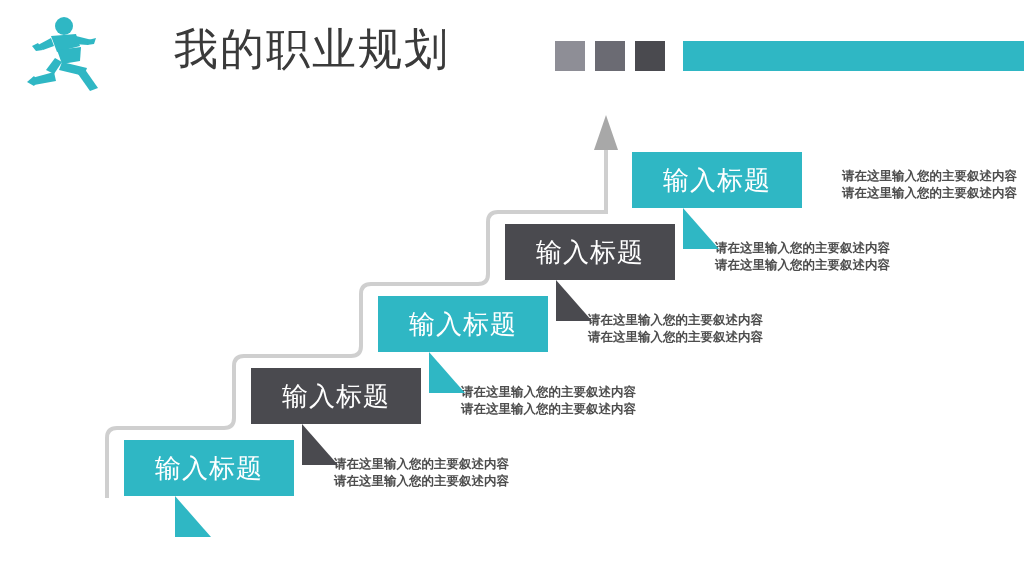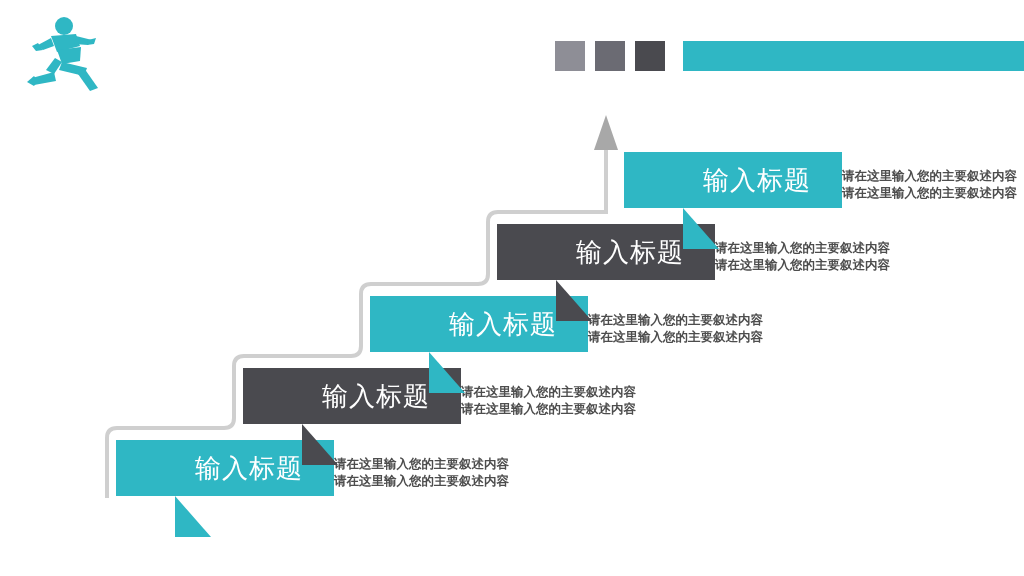--- a/index.html
+++ b/index.html
@@ -76,26 +76,25 @@
     height: 420px;
     pointer-events: none;
   }
 
   
   .step {
     position: absolute;
   }
   .step-box {
     position: absolute;
-    left: 0;
+    left: 8px;
     top: 0;
     display: flex;
     align-items: center;
     justify-content: center;
-    padding-left: 48px;
   }
   .step-title {
     color: #ffffff;
     font-size: 26px;
     line-height: 30px;
     letter-spacing: 1px;
     white-space: nowrap;
     font-weight: 400;
   }
   .step-tail {
@@ -167,20 +166,21 @@
         <polygon points="33,38 57,35 56,49 38,52"></polygon>
         <polygon points="38,50 63,56 60,64 35,58"></polygon>
         <polygon points="60,56 74,76 66,79 54,62"></polygon>
         <polygon points="38,50 30,62 22,58 31,46"></polygon>
         <polygon points="30,60 8,66 10,73 32,69"></polygon>
         <polygon points="10,64 3,70 10,74 14,69"></polygon>
       </g>
     </svg>
   </div>
 
+  <div id="page-title">我的职业规划</div>
 
   <div id="header-swatches">
     <div class="swatch s0" style="background: rgb(142, 142, 150);"></div>
     <div class="swatch s1" style="background: rgb(107, 107, 115);"></div>
     <div class="swatch s2" style="background: rgb(74, 74, 79);"></div>
   </div>
 
   <div id="header-bar" style="background: rgb(47, 183, 196);"></div>
 
   <svg id="stair-path" viewBox="0 0 1024 420" width="1024" height="420">

